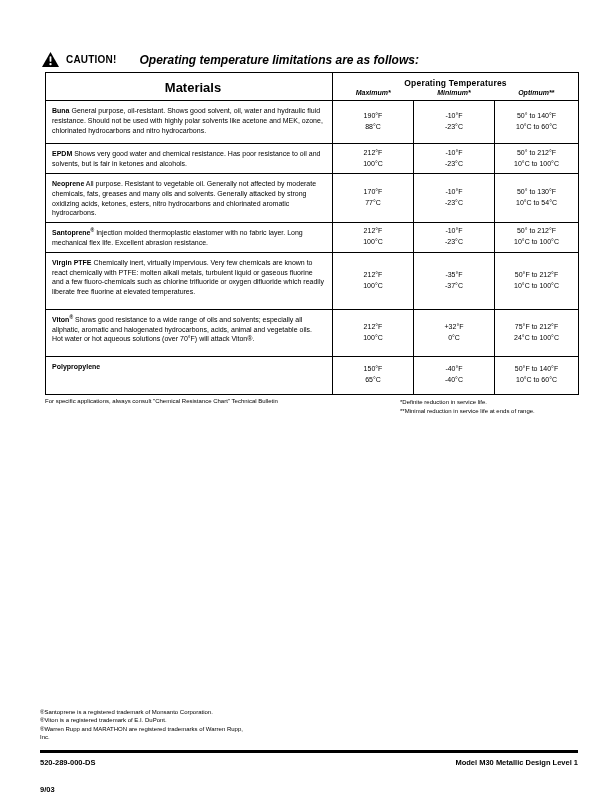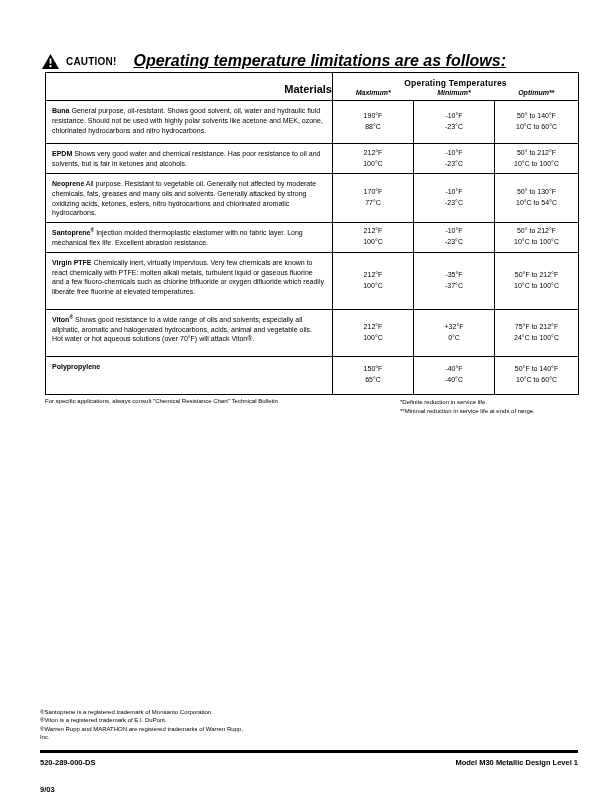--- a/index.html
+++ b/index.html
@@ -22,43 +22,42 @@
   }
   .caution-icon { display: inline-block; width: 17px; height: 15px; }
   .caution-label {
     font-weight: 800;
     font-size: 10px;
     letter-spacing: 0.2px;
   }
   .caution-text {
     font-weight: 700;
     font-style: italic;
-    font-size: 16px;
-    margin-left: 10px;
-    text-decoration: underline;
+    font-size: 12px;
+    margin-left: 16px;
   }
 
   
   .table-wrap { position: absolute; left: 45px; top: 72px; }
   table#materials-table {
     border-collapse: collapse;
     table-layout: fixed;
     width: 533px;
     border: 1.5px solid #000;
   }
   col.c-mat { width: 287px; }
   col.c-max { width: 81px; }
   col.c-min { width: 81px; }
   col.c-opt { width: 84px; }
 
   thead th { font-weight: 700; }
   th.materials-h {
-    text-align: right;
+    text-align: center;
     vertical-align: bottom;
-    font-size: 11px;
+    font-size: 13px;
     padding: 4px 0 5px 8px;
     border-right: 1px solid #000;
     border-bottom: 1.5px solid #000;
   }
   th.group-h {
     font-size: 8.5px;
     text-align: center;
     padding-top: 5px;
     letter-spacing: 0.2px;
   }

